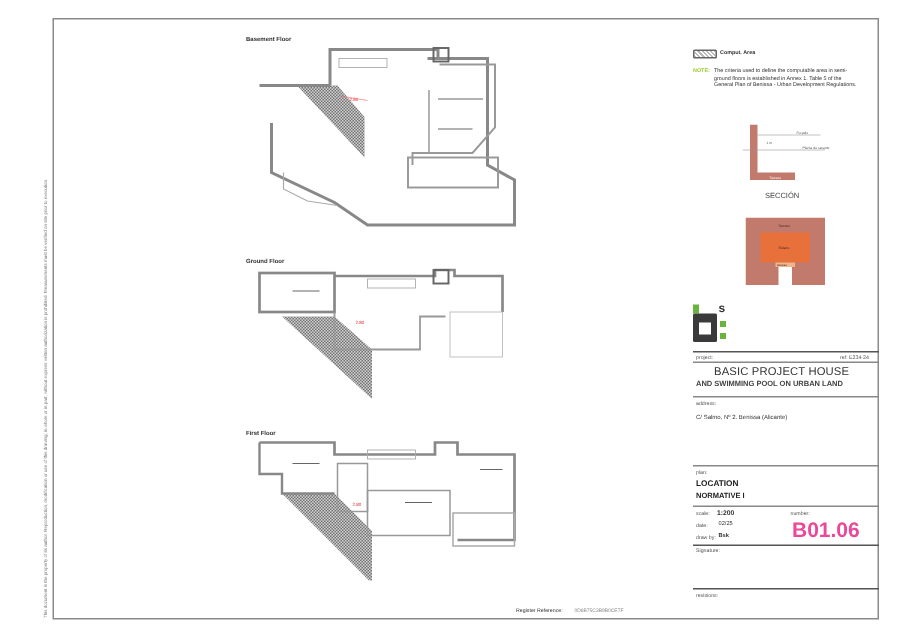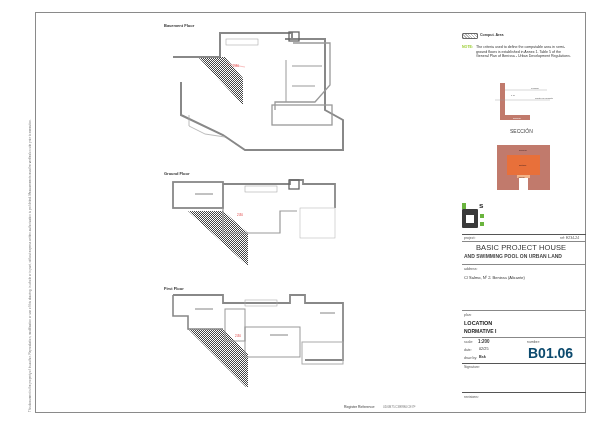--- a/index.html
+++ b/index.html
@@ -13,21 +13,21 @@
   .hr.thick { border-top:1.5px solid #555; }
   .lbl { font-size:3.5px; color:#555; position:absolute; }
   .val { font-size:4.5px; color:#333; position:absolute; }
   .legend-swatch { position:absolute; left:462px; top:33px; width:14px; height:4px; border:0.8px solid #666; border-radius:1px;
     background: repeating-linear-gradient(45deg,#bbb 0 1px,#fff 1px 2px); }
   .note { position:absolute; left:476px; top:45px; width:95px; font-size:3.6px; line-height:4.6px; color:#333; }
   .note-tag { position:absolute; left:462px; top:45px; font-size:3.6px; font-weight:bold; color:#9acd32; }
   .title1 { position:absolute; left:464px; top:243px; font-size:7.5px; color:#333; letter-spacing:0.1px;margin-left:12px; }
   .title2 { position:absolute; left:464px; top:253px; font-size:5px; font-weight:bold; color:#444; }
   .plan-name { position:absolute; left:464px; font-size:5.5px; font-weight:bold; color:#222; }
-  .number { position:absolute; left:528px; top:345px; font-size:14px; font-weight:bold; color:#0c4a6e; }
+  .number { position:absolute; left:528px; top:345px; font-size:14px; font-weight:bold; color:#ec4899; }
   .reg { position:absolute; left:344px; top:405px; font-size:3.5px; color:#333; }
   .reg-val { position:absolute; left:383px; top:405px; font-size:3.3px; color:#888; }
 </style>
 </head>
 <body>
 
 <div class="frame"></div>
 <div class="side-note">This document is the property of its author. Reproduction, modification or use of this drawing, in whole or in part, without express written authorization is prohibited. Measurements must be verified on site prior to execution.</div>
 
 <div class="floor-label" style="left:164px;top:23px;">Basement Floor</div>

